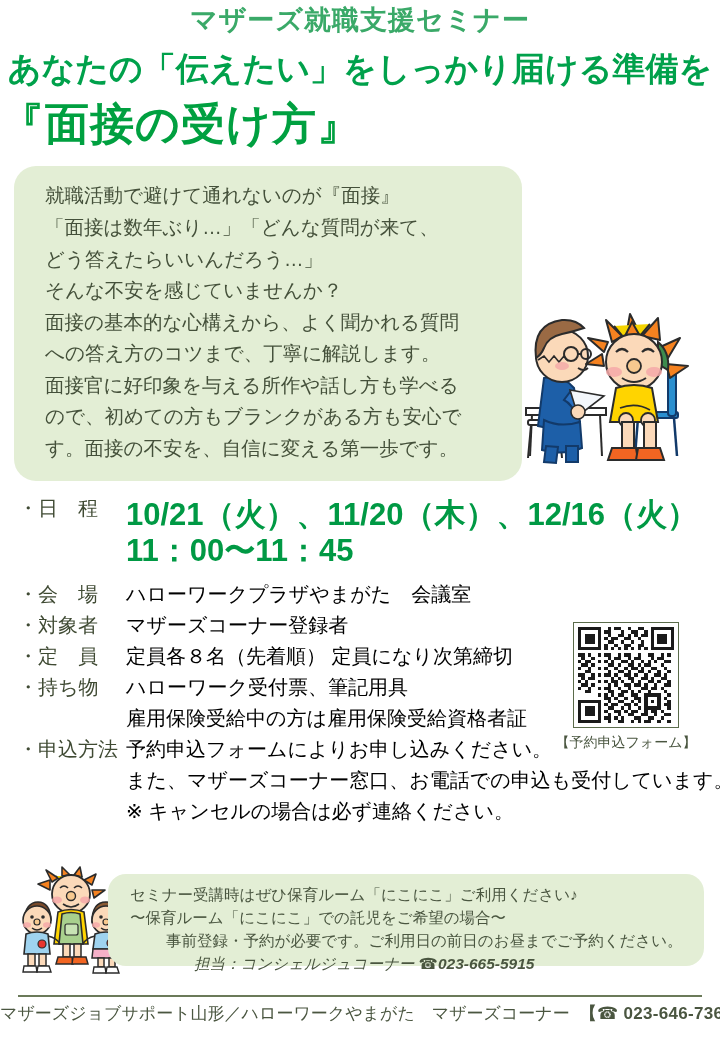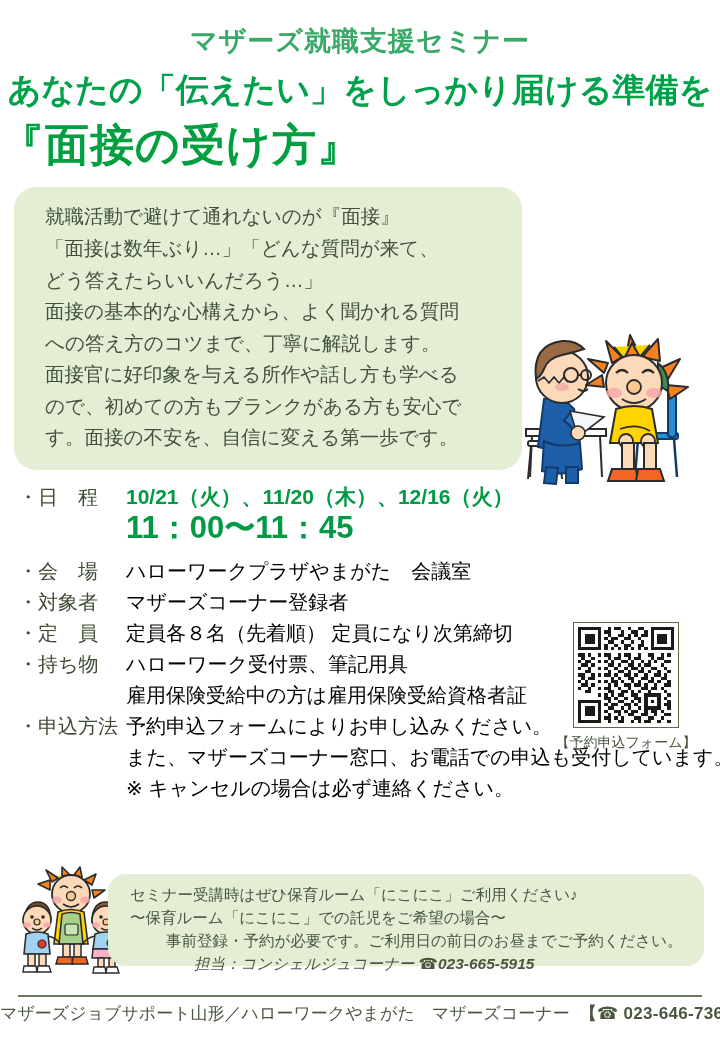--- a/index.html
+++ b/index.html
@@ -21,21 +21,21 @@
     height: 1040px;
   }
 
   
   .hdr-sub {
     text-align: center;
     color: #3aa968;
     font-size: 27px;
     font-weight: 700;
     letter-spacing: 1px;
-    padding-top: 25px;
+    padding-top: 4px;
     line-height: 1.2;
   }
   .hdr-main {
     text-align: center;
     color: #00a14b;
     font-size: 33px;
     font-weight: 700;
     letter-spacing: 0px;
     padding-top: 12px;
     line-height: 1.25;
@@ -84,21 +84,21 @@
   }
   .sched-label {
     color: #3f4a33;
     font-size: 20px;
     white-space: nowrap;
     width: 108px;
     flex: none;
   }
   .sched-dates {
     color: #009944;
-    font-size: 21px;
+    font-size: 31px;
     font-weight: 700;
     line-height: 1.28;
     letter-spacing: 0px;
     white-space: nowrap;
   }
   .sched-time {
     color: #009944;
     font-size: 31px;
     font-weight: 700;
     margin-left: 126px;
@@ -216,20 +216,21 @@
 
   <div class="hdr-sub">マザーズ就職支援セミナー</div>
   <div class="hdr-main">あなたの「伝えたい」をしっかり届ける準備を</div>
   <div class="hdr-title">『面接の受け方』</div>
 
   <div class="lead-wrap">
     <div class="lead-box">
       <p>就職活動で避けて通れないのが『面接』</p>
       <p>「面接は数年ぶり…」「どんな質問が来て、</p>
       <p>どう答えたらいいんだろう…」</p>
+      <p>そんな不安を感じていませんか？</p>
       <p>面接の基本的な心構えから、よく聞かれる質問</p>
       <p>への答え方のコツまで、丁寧に解説します。</p>
       <p>面接官に好印象を与える所作や話し方も学べる</p>
       <p>ので、初めての方もブランクがある方も安心で</p>
       <p>す。面接の不安を、自信に変える第一歩です。</p>
     </div>
 
     <svg class="illus-interview" viewBox="0 0 200 165" xmlns="http://www.w3.org/2000/svg">
 
       <rect x="18" y="100" width="80" height="7" fill="#ffffff" stroke="#2b2b2b" stroke-width="2"></rect>

